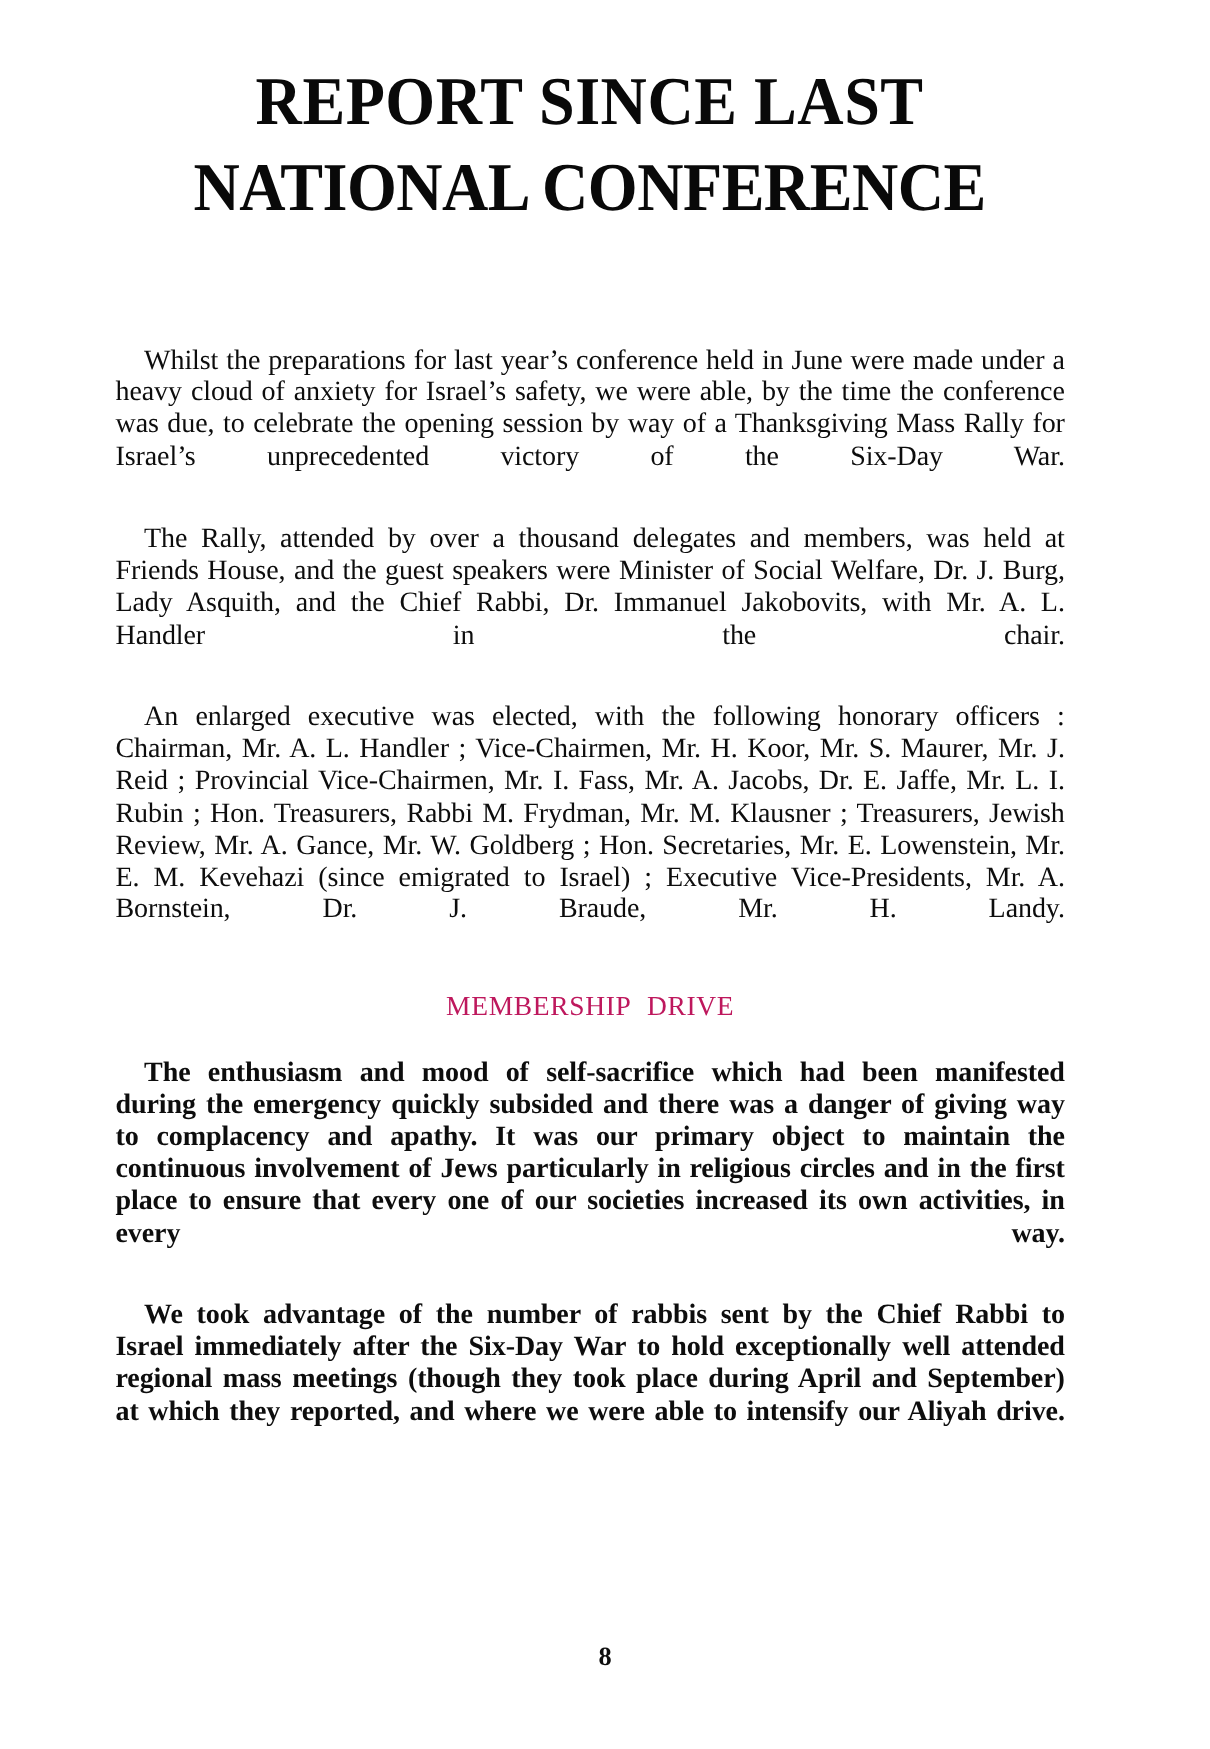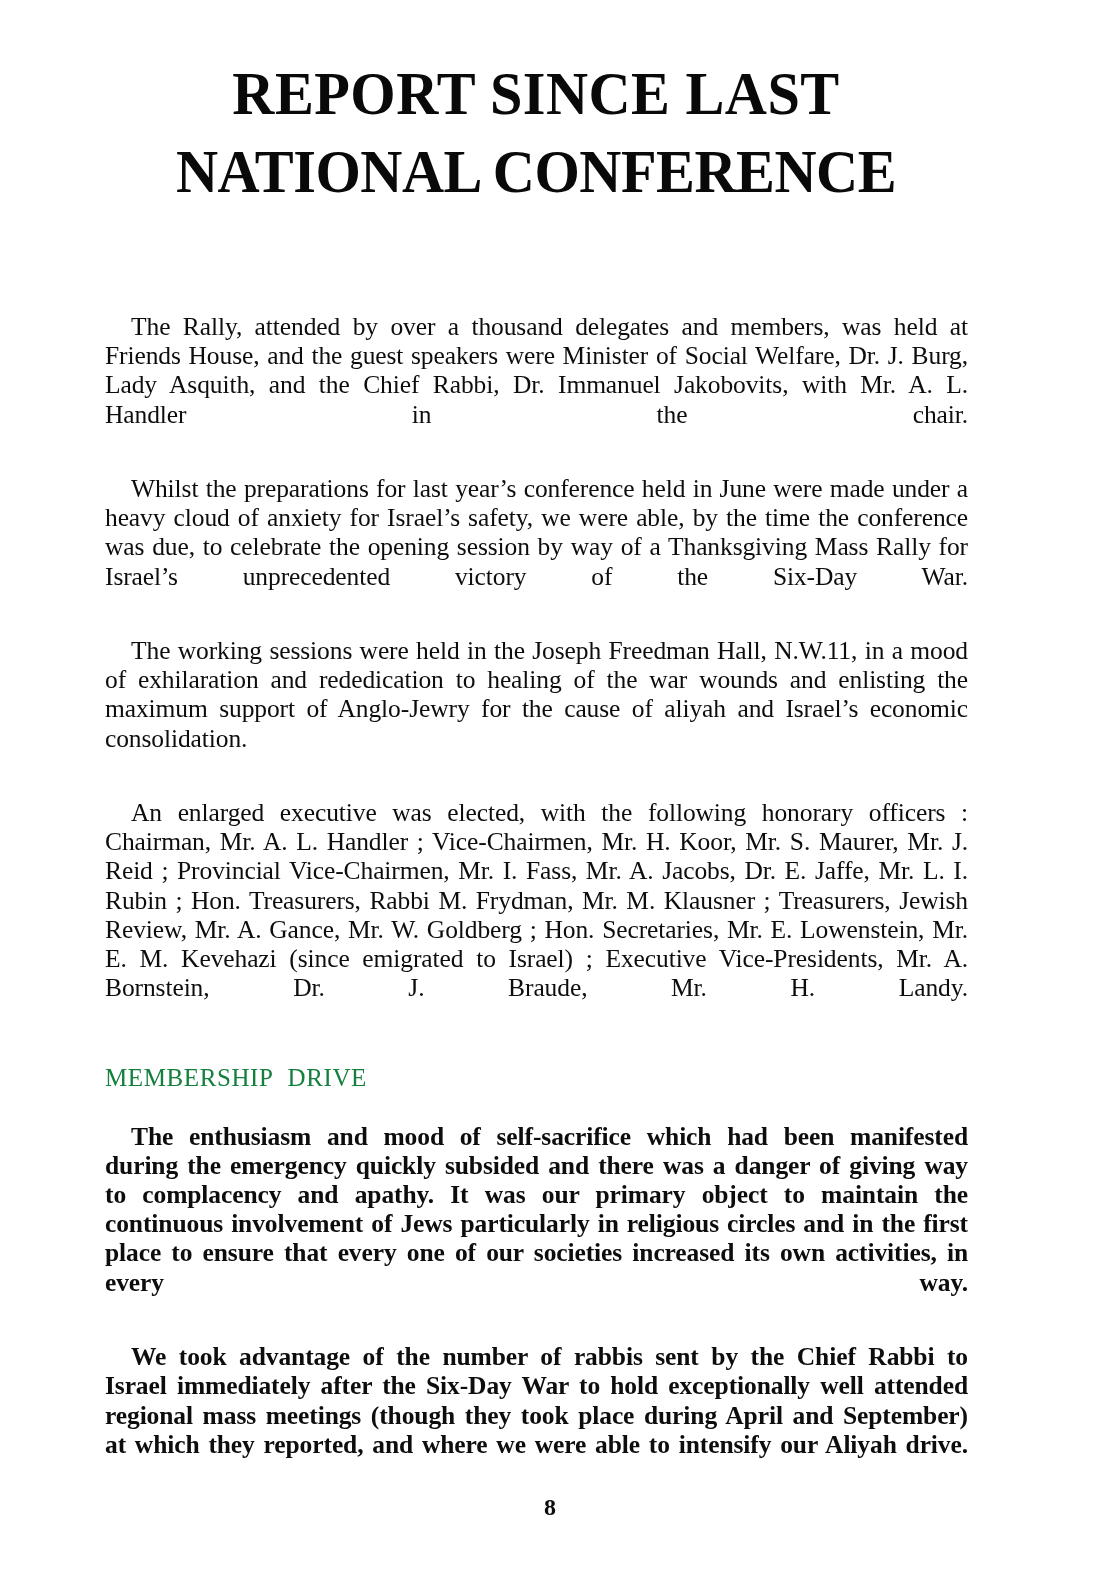--- a/index.html
+++ b/index.html
@@ -97,27 +97,27 @@
 
   
   p.para.loose {
     word-spacing: 1.2px;
     font-weight: bold;
   }
 
   
   .section-heading {
     margin: 32px 0 30px 0;
-    text-align: left;
+    text-align: center;
     font-size: 25px;
     line-height: 28px;
     font-weight: normal;
     letter-spacing: 0.6px;
     text-indent: 0;
-    color: #15803d;
+    color: #be185d;
   }
   .section-heading .gap {
     display: inline-block;
     width: 14px;
   }
 
   
   .page-number {
     position: absolute;
     left: 0;
@@ -135,23 +135,22 @@
 
 <div class="page">
 
   <div class="title-block">
     <h1 class="doc-title"><span class="line1">REPORT SINCE LAST</span><span class="line2">NATIONAL CONFERENCE</span></h1>
   </div>
 
 
   <div class="body-col">
 
+    <p class="para">Whilst the preparations for last year’s conference held in June were made under a heavy cloud of anxiety for Israel’s safety, we were able, by the time the conference was due, to celebrate the opening session by way of a Thanksgiving Mass Rally for Israel’s unprecedented victory of the Six-Day War.</p>
     <p class="para">The Rally, attended by over a thousand delegates and members, was held at Friends House, and the guest speakers were Minister of Social Welfare, Dr. J. Burg, Lady Asquith, and the Chief Rabbi, Dr. Immanuel Jakobovits, with Mr. A. L. Handler in the chair.</p>
-    <p class="para">Whilst the preparations for last year’s conference held in June were made under a heavy cloud of anxiety for Israel’s safety, we were able, by the time the conference was due, to celebrate the opening session by way of a Thanksgiving Mass Rally for Israel’s unprecedented victory of the Six-Day War.</p>
-    <p class="para">The working sessions were held in the Joseph Freedman Hall, N.W.11, in a mood of exhilaration and rededication to healing of the war wounds and enlisting the maximum support of Anglo-Jewry for the cause of aliyah and Israel’s economic consolidation.</p>
     <p class="para">An enlarged executive was elected, with the following honorary officers : Chairman, Mr. A. L. Handler ; Vice-Chairmen, Mr. H. Koor, Mr. S. Maurer, Mr. J. Reid ; Provincial Vice-Chairmen, Mr. I. Fass, Mr. A. Jacobs, Dr. E. Jaffe, Mr. L. I. Rubin ; Hon. Treasurers, Rabbi M. Frydman, Mr. M. Klausner ; Treasurers, Jewish Review, Mr. A. Gance, Mr. W. Goldberg ; Hon. Secretaries, Mr. E. Lowenstein, Mr. E. M. Kevehazi (since emigrated to Israel) ; Executive Vice-Presidents, Mr. A. Bornstein, Dr. J. Braude, Mr. H. Landy.</p>
 
     <h2 class="section-heading"><span>MEMBERSHIP</span><span class="gap"></span><span>DRIVE</span></h2>
 
     <p class="para loose">The enthusiasm and mood of self-sacrifice which had been manifested during the emergency quickly subsided and there was a danger of giving way to complacency and apathy.  It was our primary object to maintain the continuous involvement of Jews particularly in religious circles and in the first place to ensure that every one of our societies increased its own activities, in every way.</p>
     <p class="para loose">We took advantage of the number of rabbis sent by the Chief Rabbi to Israel immediately after the Six-Day War to hold exceptionally well attended regional mass meetings (though they took place during April and September) at which they reported, and where we were able to intensify our Aliyah drive.</p>
 
   </div>
 
   <div class="page-number">8</div>

